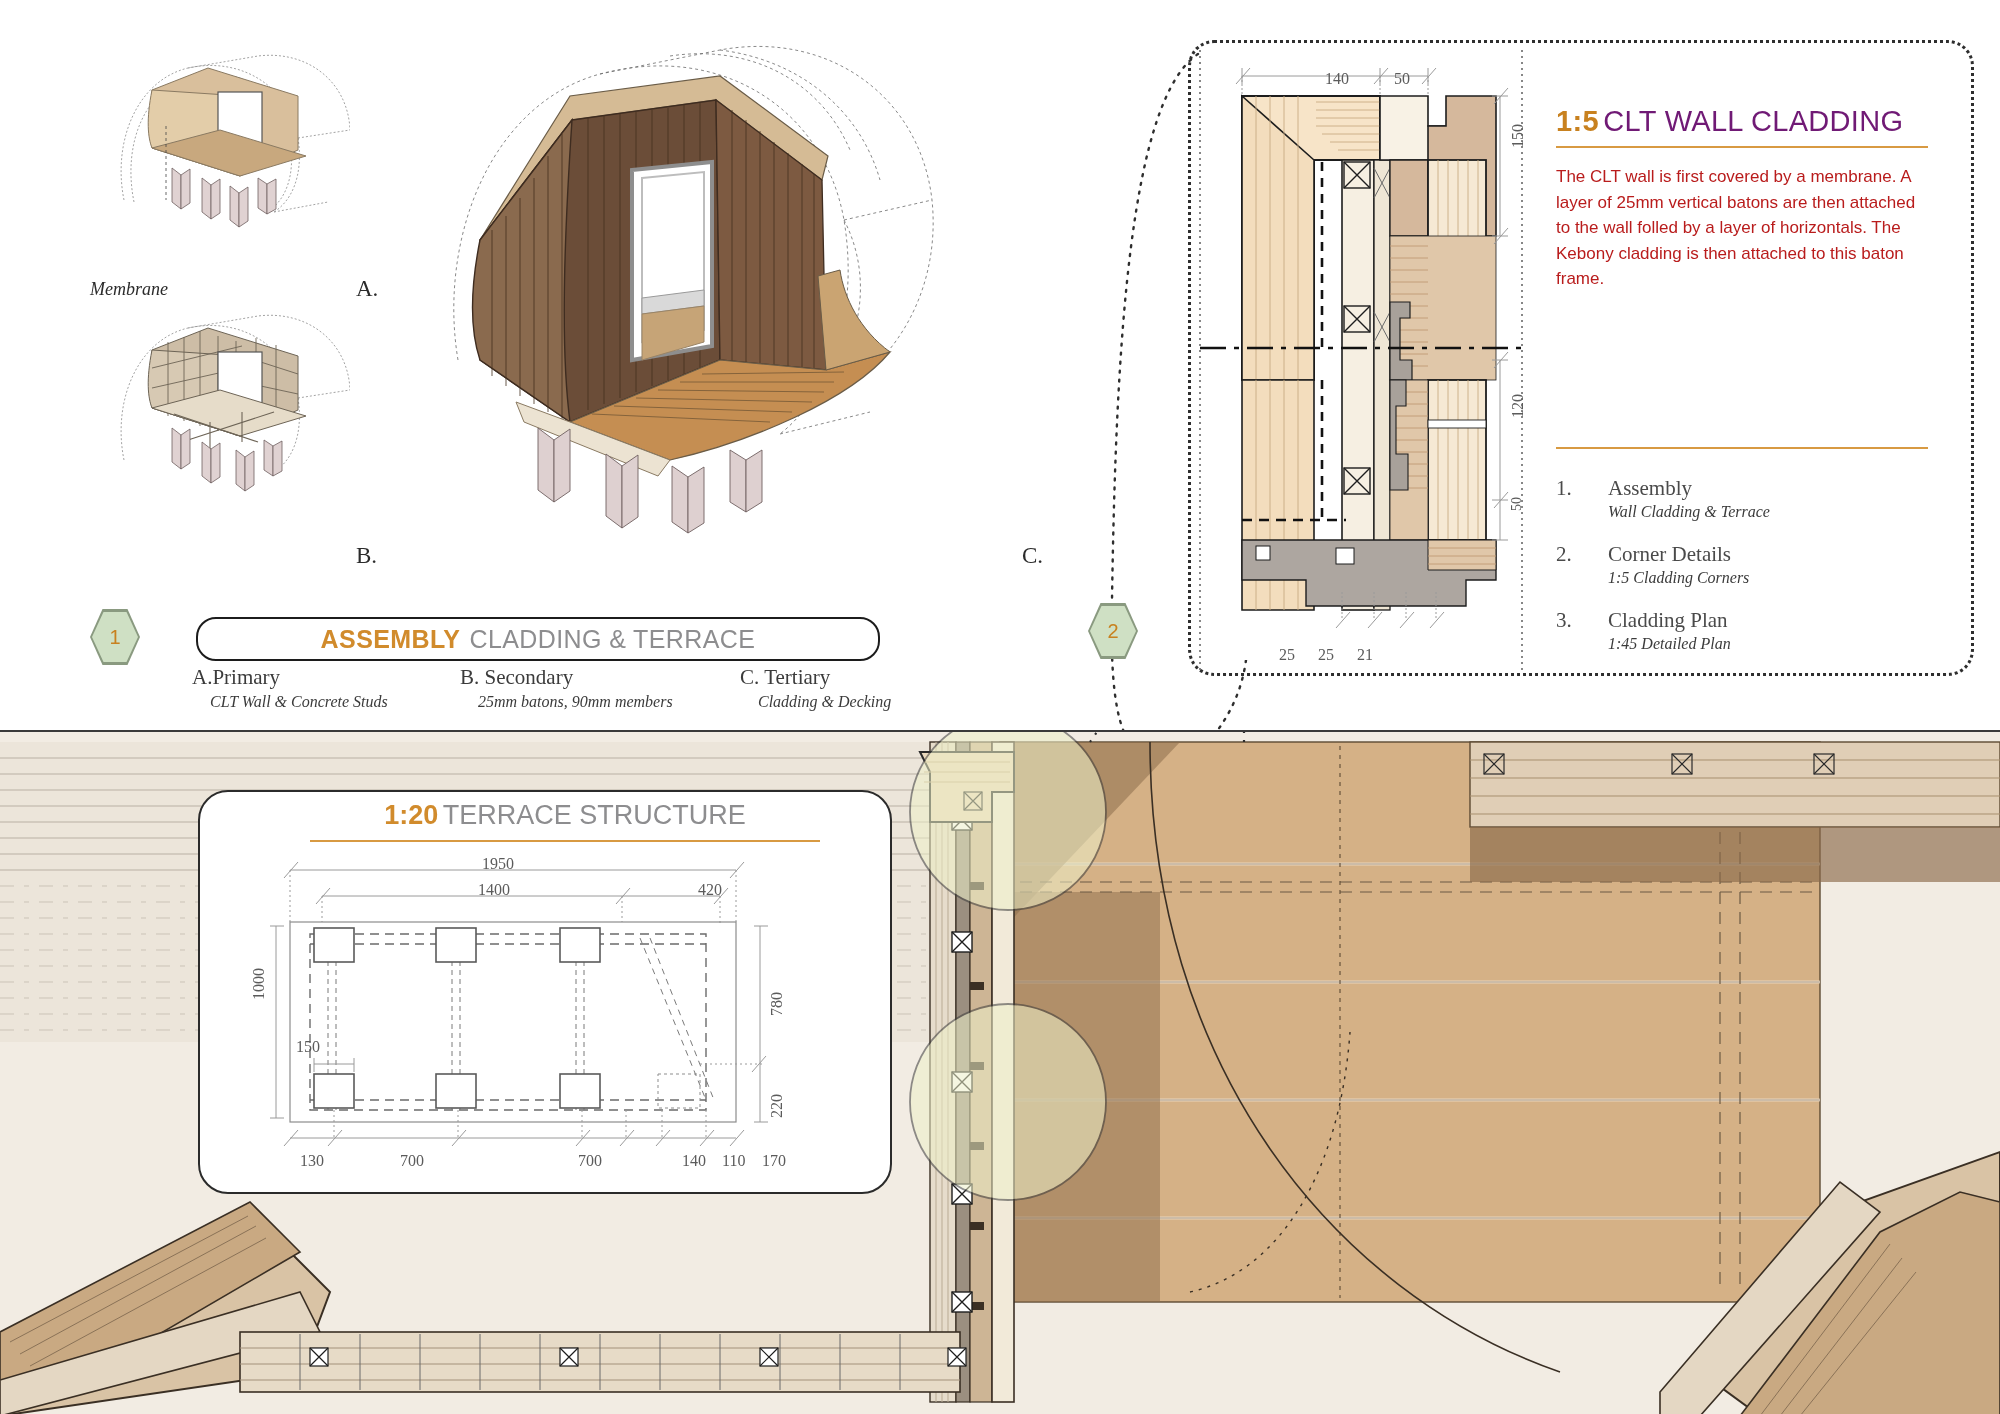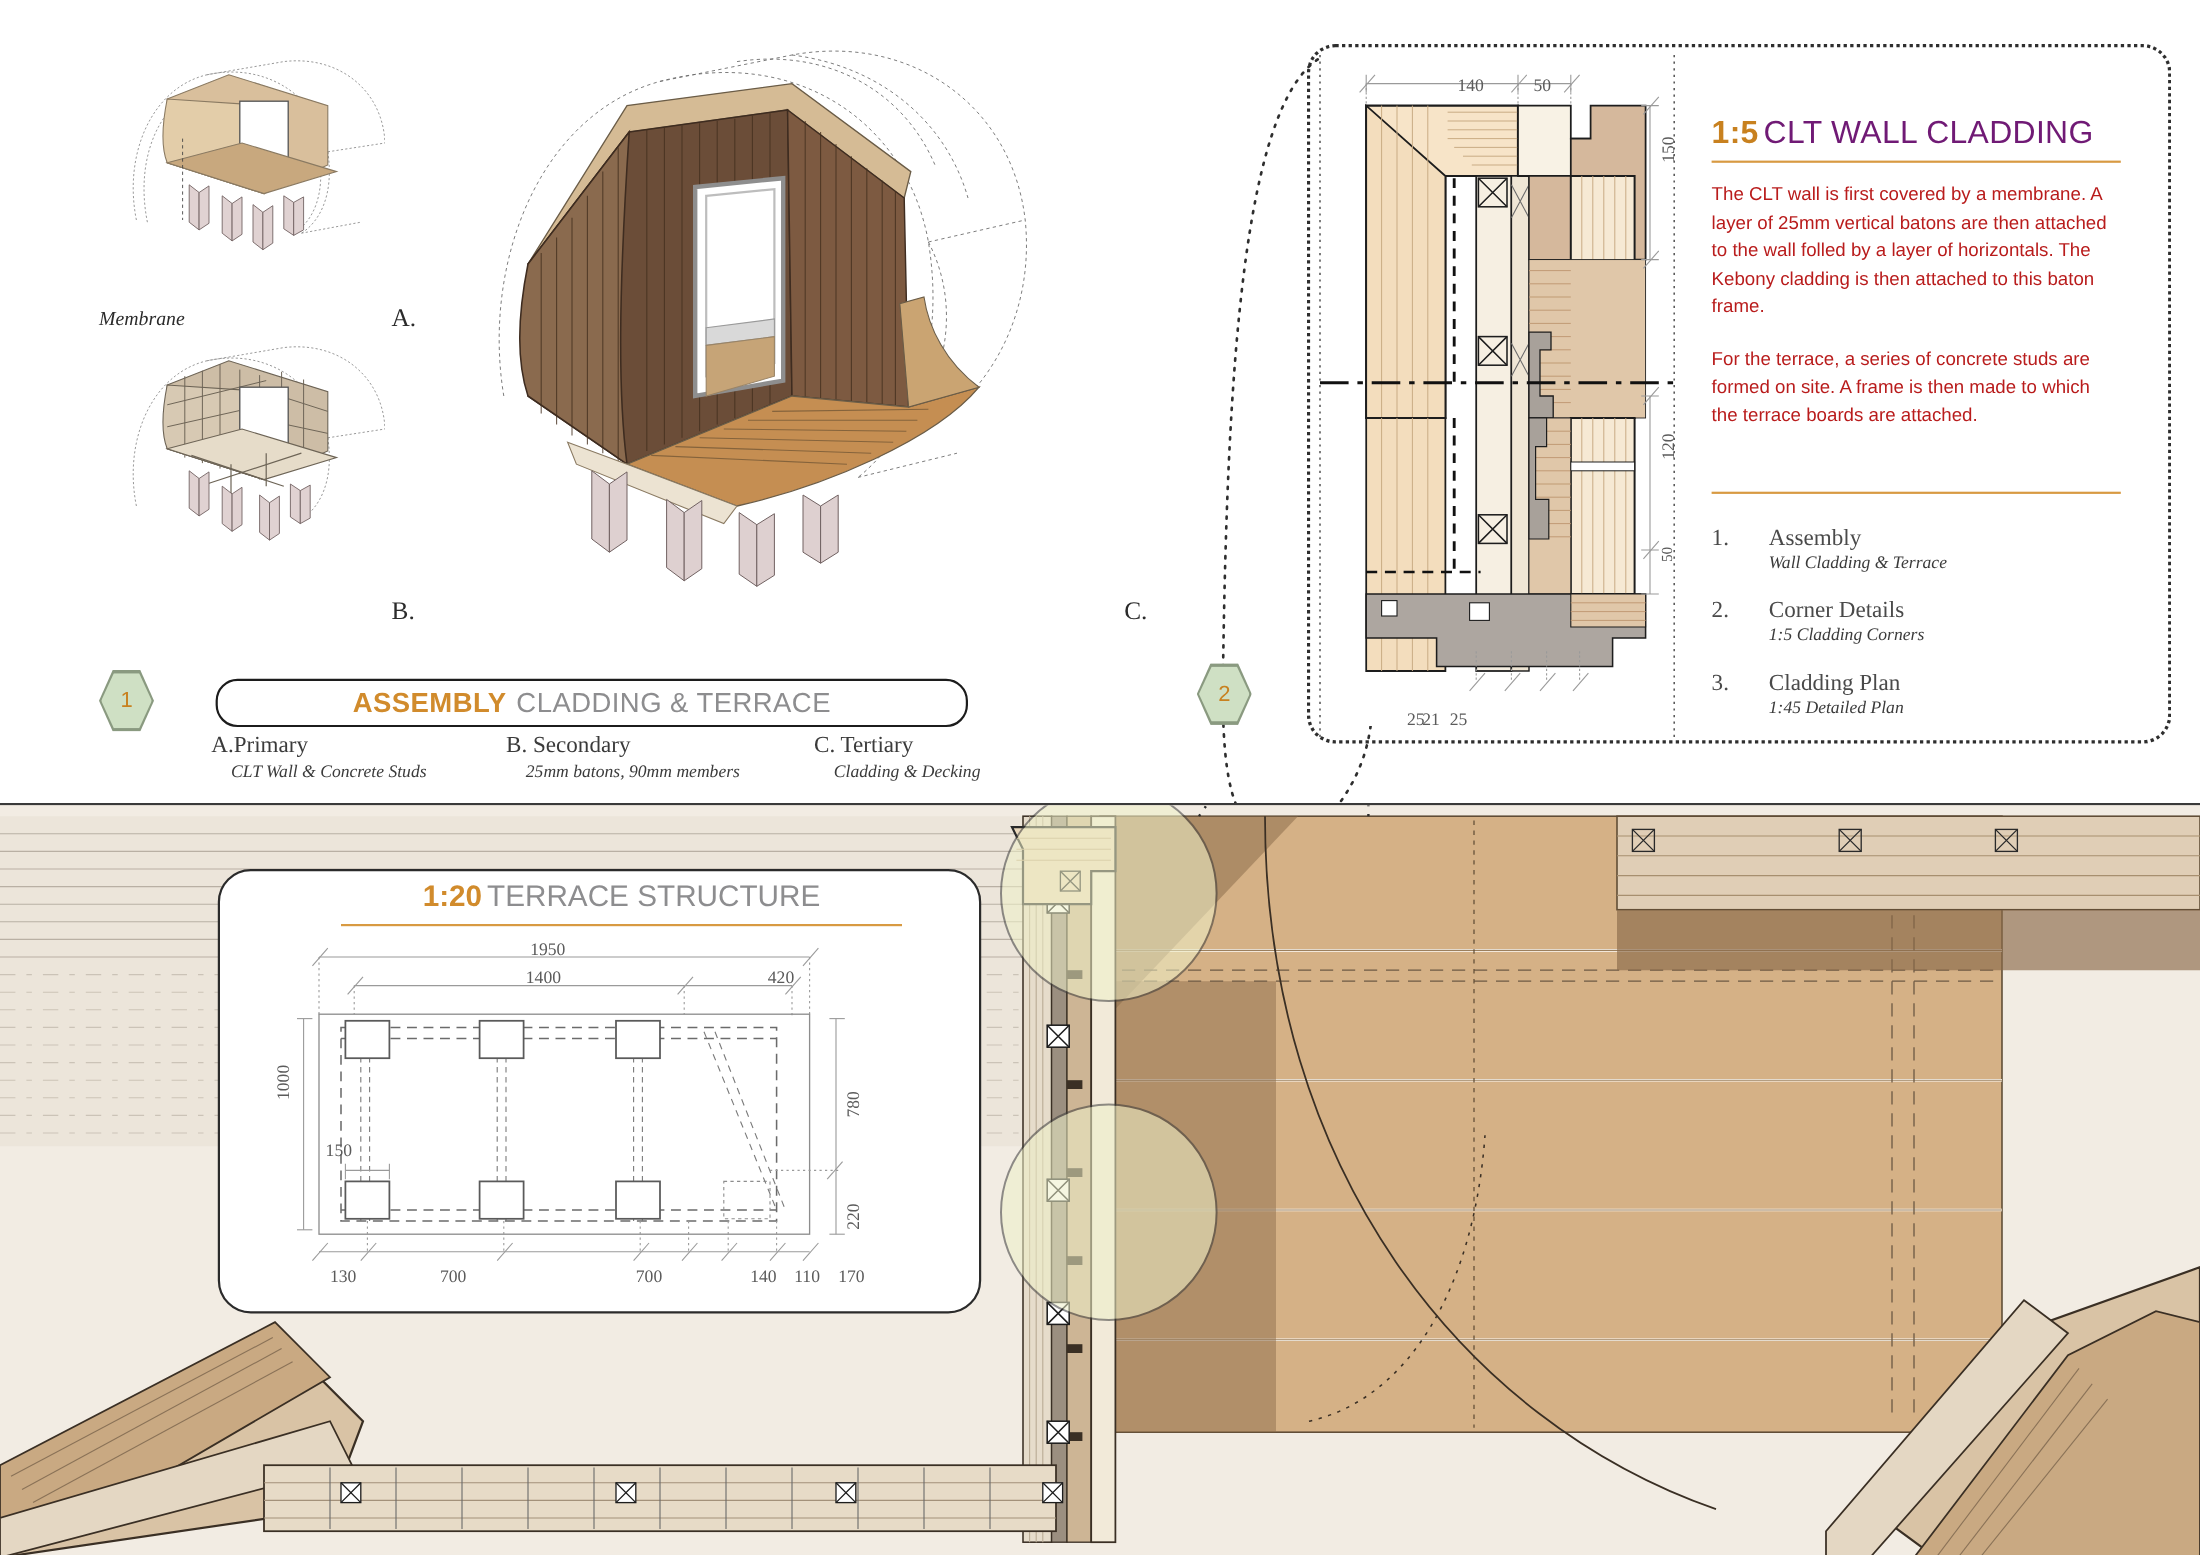--- a/index.html
+++ b/index.html
@@ -399,30 +399,29 @@
     </g>
   </svg>
 
   <div class="abs dim" style="left:1325px;top:70px;">140</div>
   <div class="abs dim" style="left:1394px;top:70px;">50</div>
   <div class="abs dimv" style="left:1509px;top:124px;">150</div>
   <div class="abs dimv" style="left:1509px;top:394px;">120</div>
   <div class="abs dimv" style="left:1509px;top:497px;font-size:14px;">50</div>
   <div class="abs dim" style="left:1279px;top:646px;">25</div>
   <div class="abs dim" style="left:1318px;top:646px;">25</div>
-  <div class="abs dim" style="left:1293px;top:646px;">21</div>
+  <div class="abs dim" style="left:1357px;top:646px;">21</div>
 
   <div class="abs" id="clt-title">
     <span class="s">1:5</span>
     <span class="n">CLT WALL CLADDING</span>
   </div>
   <div class="abs" id="clt-rule"></div>
   <div class="abs" id="clt-body">
     <p style="margin:0 0 22px 0;">The CLT wall is first covered by a membrane. A layer of 25mm vertical batons are then attached to the wall folled by a layer of horizontals. The Kebony cladding is then attached to this baton frame.</p>
-    <p style="margin:0;">For the terrace, a series of concrete studs are formed on site. A frame is then made to which the terrace boards are attached.</p>
   </div>
   <div class="abs" id="clt-rule2"></div>
   <div class="abs" id="clt-list">
     <div class="li-row">
       <div class="li-num">1.</div>
       <div>
         <div class="li-main">Assembly</div>
         <div class="li-sub">Wall Cladding &amp; Terrace</div>
       </div>
     </div>

